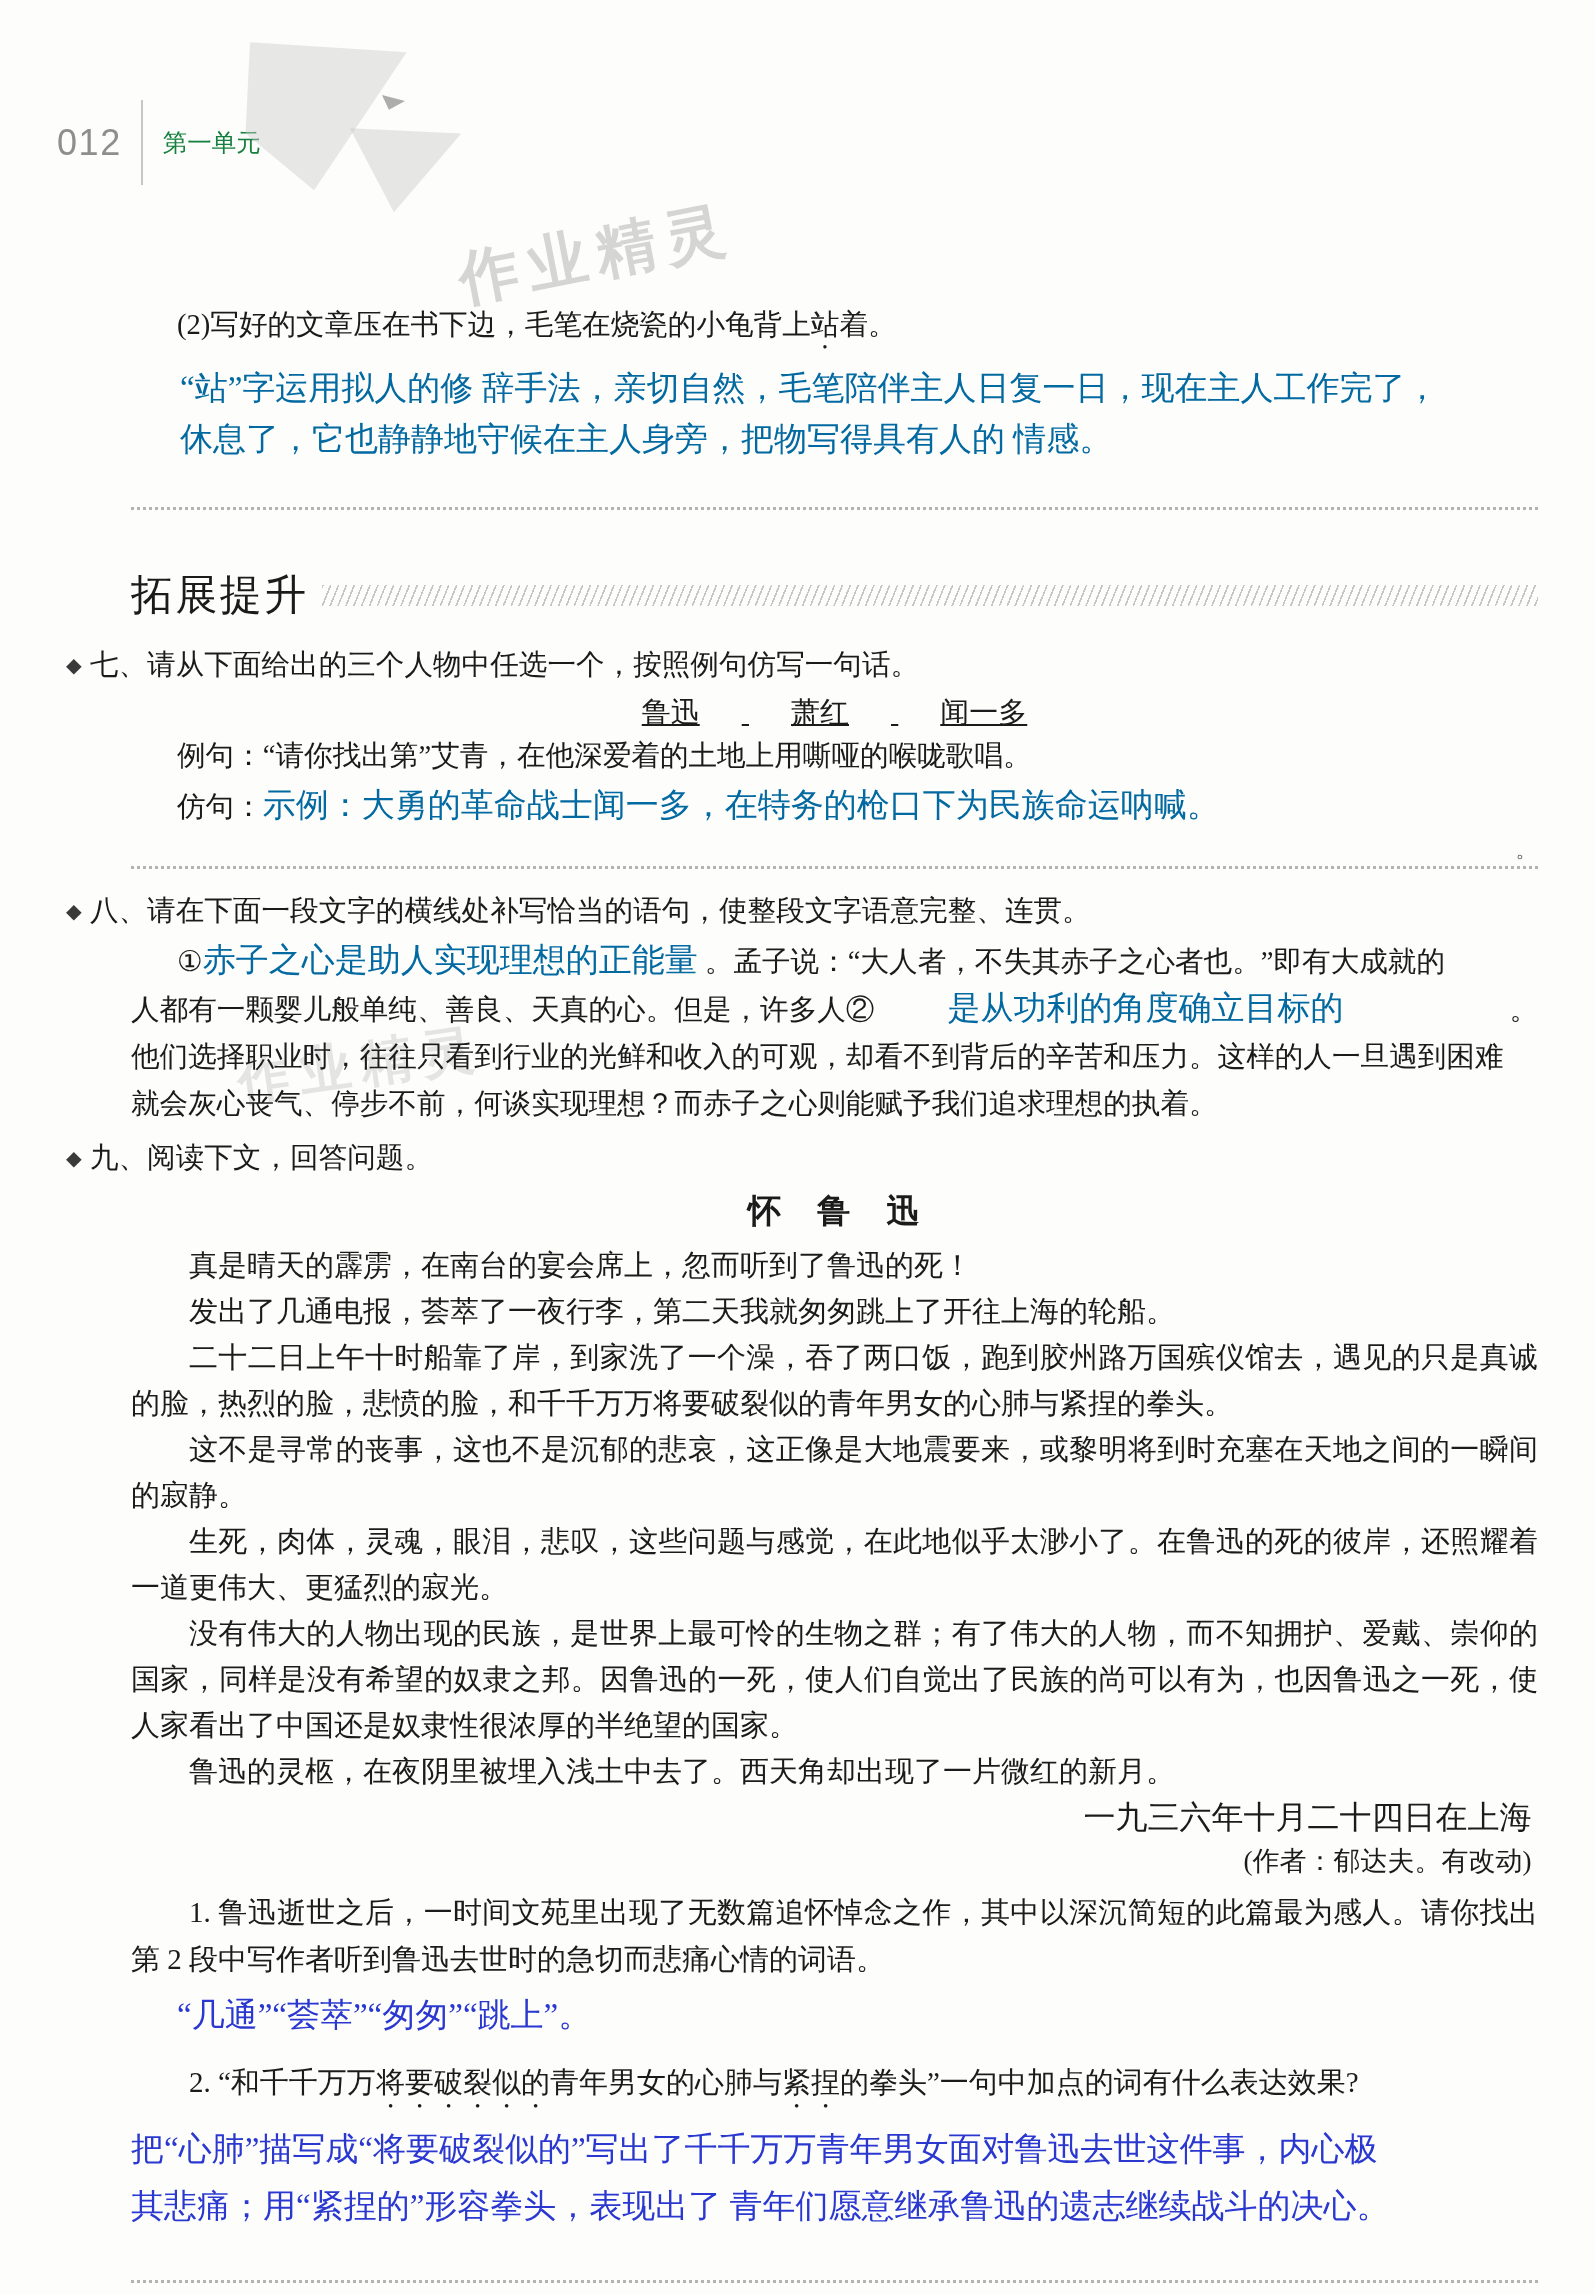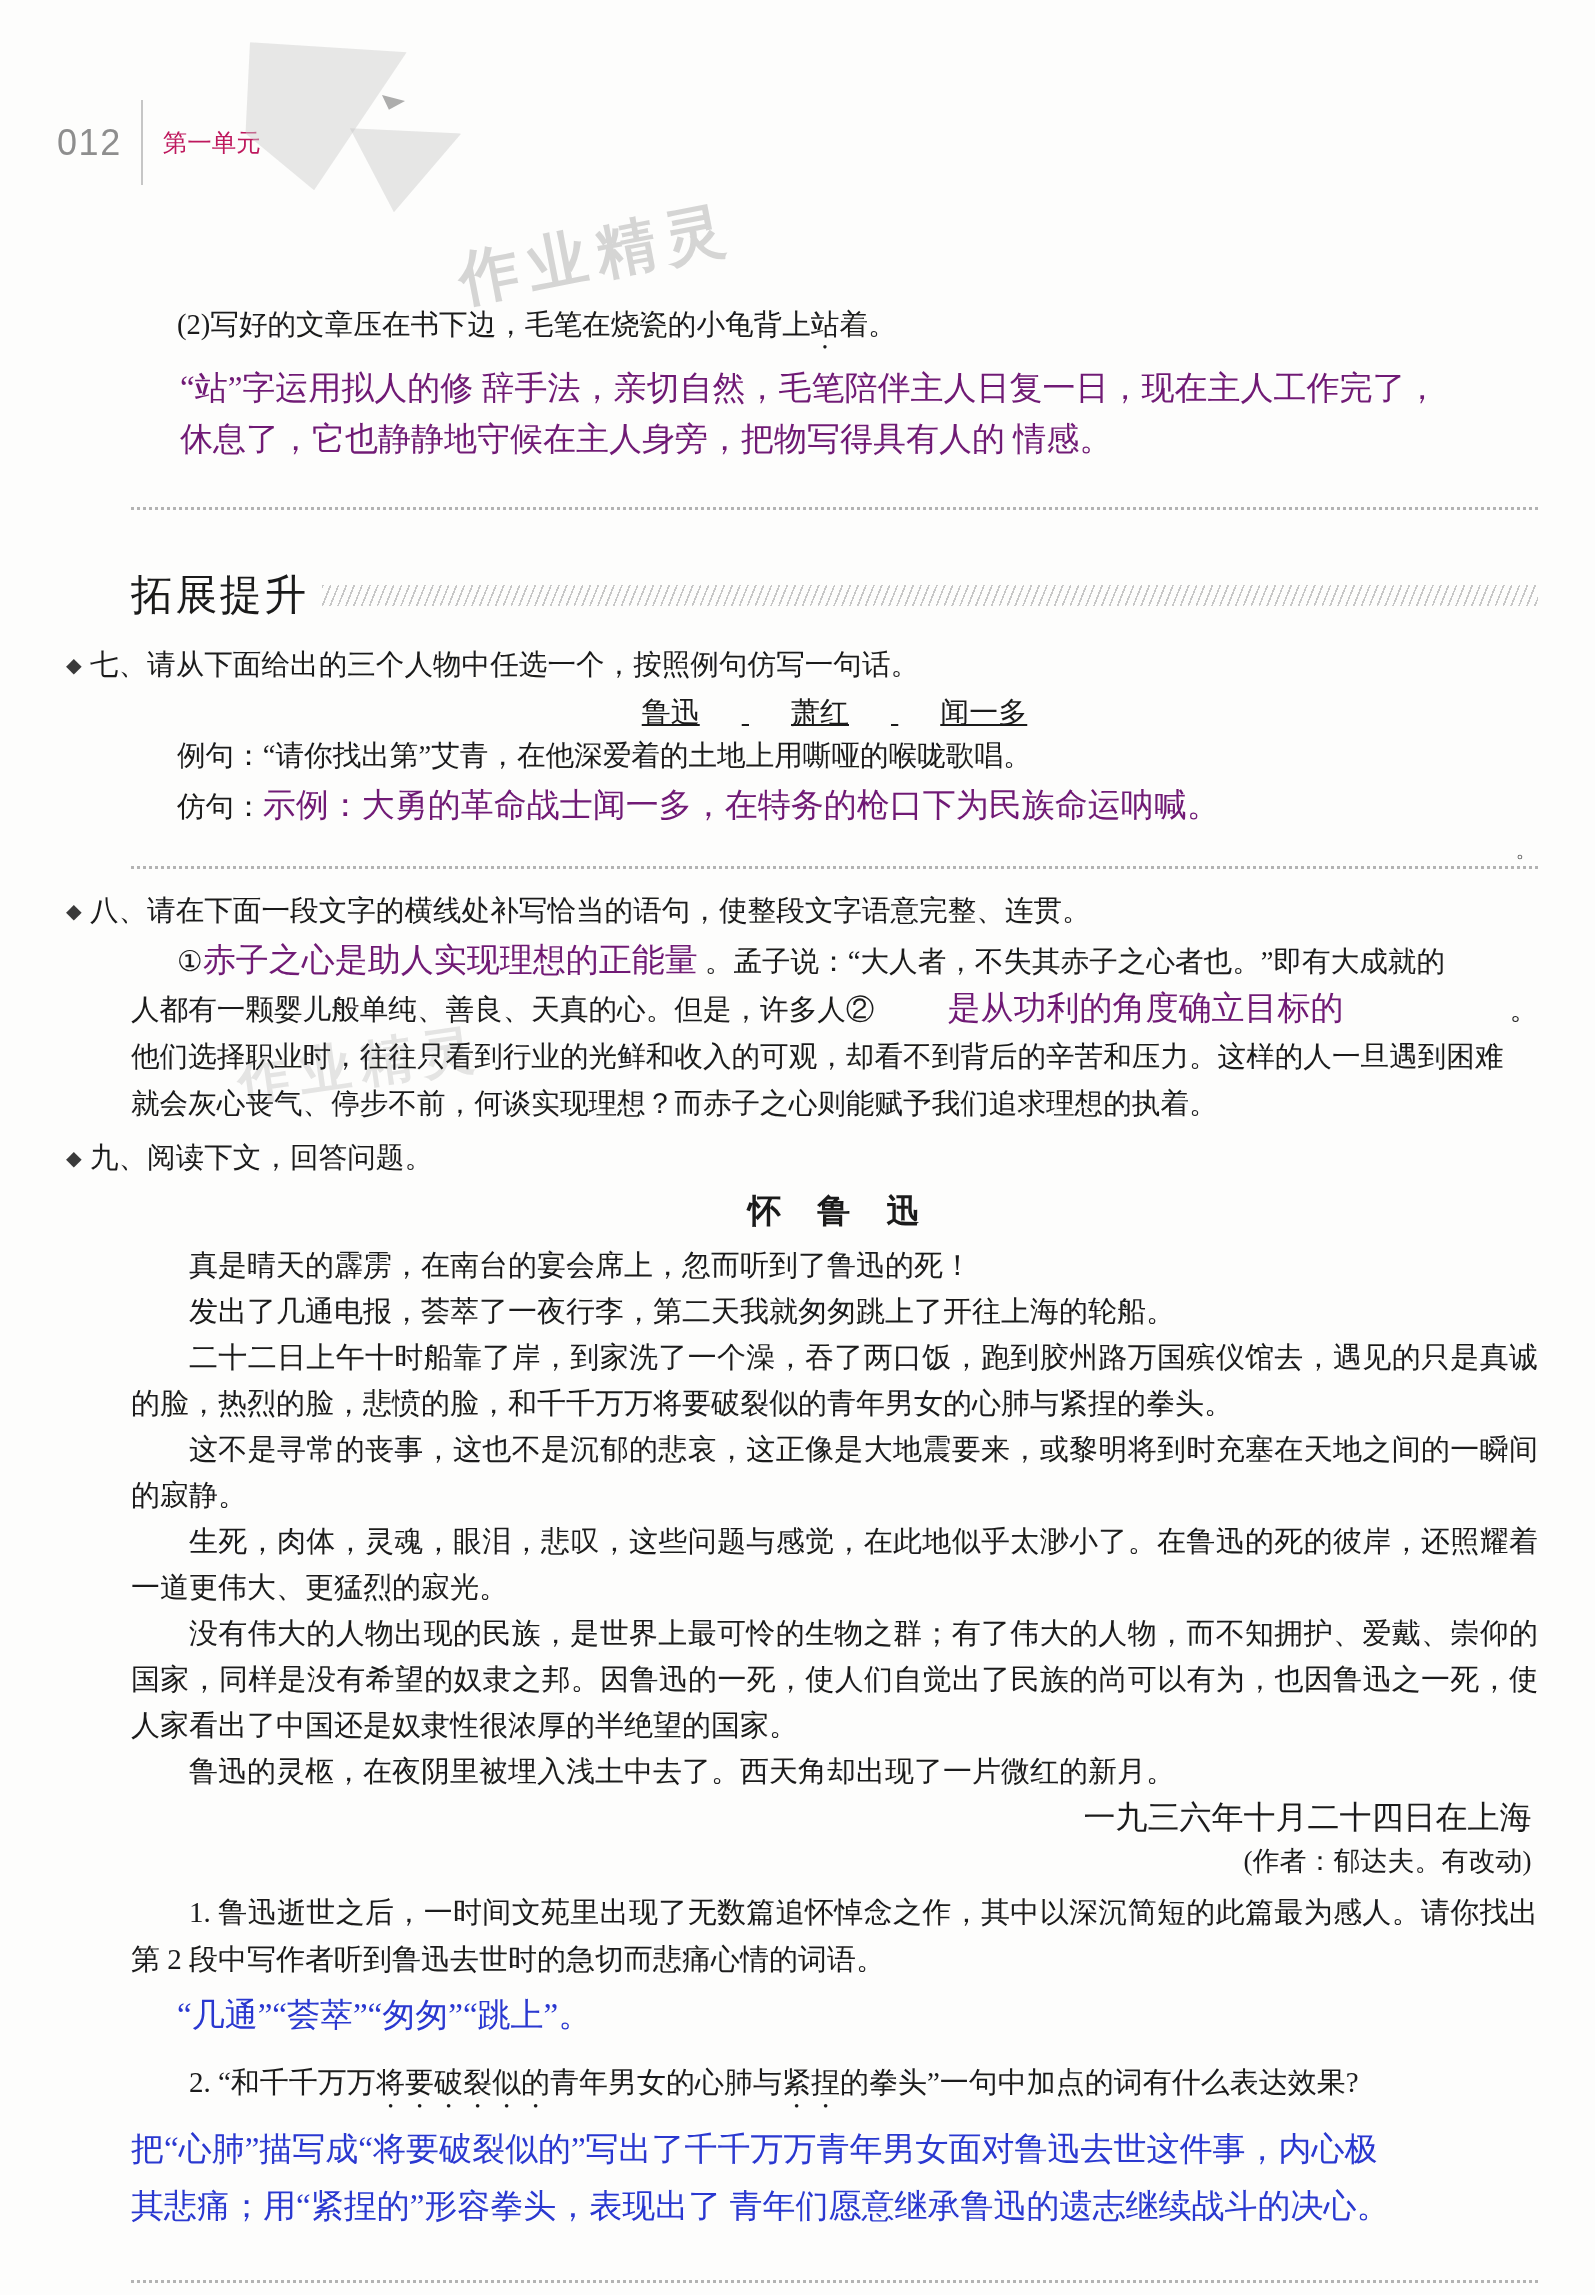--- a/index.html
+++ b/index.html
@@ -9,42 +9,42 @@
     background:#fdfdfc;
     color:#1b1b1b;
     font-family:"Liberation Serif","DejaVu Serif",serif;
     overflow:hidden;
   }
 
   
   .pagehead { position:absolute; top:100px; left:57px; display:flex; align-items:center; gap:19.6px; }
   .pagenum { font-size:36px; color:#8e8e8e; letter-spacing:1.6px; font-family:"Liberation Sans",sans-serif; }
   .vrule { width:1.6px; height:85px; background:#c6c6c6; }
-  .unit { font-size:24.5px; color:#be185d; }
+  .unit { font-size:24.5px; color:#15803d; }
 
   
   .watermark { position:absolute; font-family:"Liberation Sans",sans-serif; font-weight:bold;
                color:#9b9b9b; letter-spacing:9.8px; pointer-events:none; }
   .wm1 { top:214px; left:457px; font-size:60px; opacity:.40; transform:rotate(-11deg); }
   .wm2 { top:1030px; left:237px; font-size:52px; opacity:.25; transform:rotate(-8deg); }
   .deco { position:absolute; pointer-events:none; }
   .deco1 { top:24.5px; left:241px; width:176px; height:159px; background:#cbcbcb; opacity:.45;
            clip-path:polygon(15% 0, 100% 30%, 30% 100%, 0 55%); transform:rotate(-14deg); }
   .deco2 { top:121px; left:343px; width:110px; height:91px; background:#c4c4c4; opacity:.40;
            clip-path:polygon(0 20%, 100% 0, 55% 100%); transform:rotate(12deg); }
   .deco3 { top:95px; left:382px; width:23px; height:14.7px; background:#8a8a8a; opacity:.7;
            clip-path:polygon(0 0, 100% 40%, 30% 100%); }
 
   
   .content { position:absolute; left:131px; top:304px; width:1407px; }
 
   .line { font-size:28.6px; line-height:42px; }
   .nowrap { white-space:nowrap; }
   .ind { margin-left:46px; }
-  .blue { color:#701a75; }
+  .blue { color:#0369a1; }
   .ansline { font-size:33px; line-height:51px; margin-left:49px; white-space:nowrap; }
   .emph { text-emphasis:filled dot #1b1b1b; -webkit-text-emphasis:filled dot #1b1b1b;
           text-emphasis-position:under left; -webkit-text-emphasis-position:under left; }
 
   .dotline { border-bottom:3.3px dotted #b3b3b3; height:0; }
   .dotrow  { position:relative; height:23px; border-bottom:3.3px dotted #b3b3b3; }
   .stray   { position:absolute; right:1.6px; bottom:1.6px; font-size:21px; color:#4f4f4f; }
 
   .sectionrow { display:flex; align-items:center; margin:0 0 21px 0; }
   .sectiontitle { font-size:42px; font-weight:normal; font-family:"Liberation Sans","DejaVu Sans",sans-serif; letter-spacing:2.4px; }

